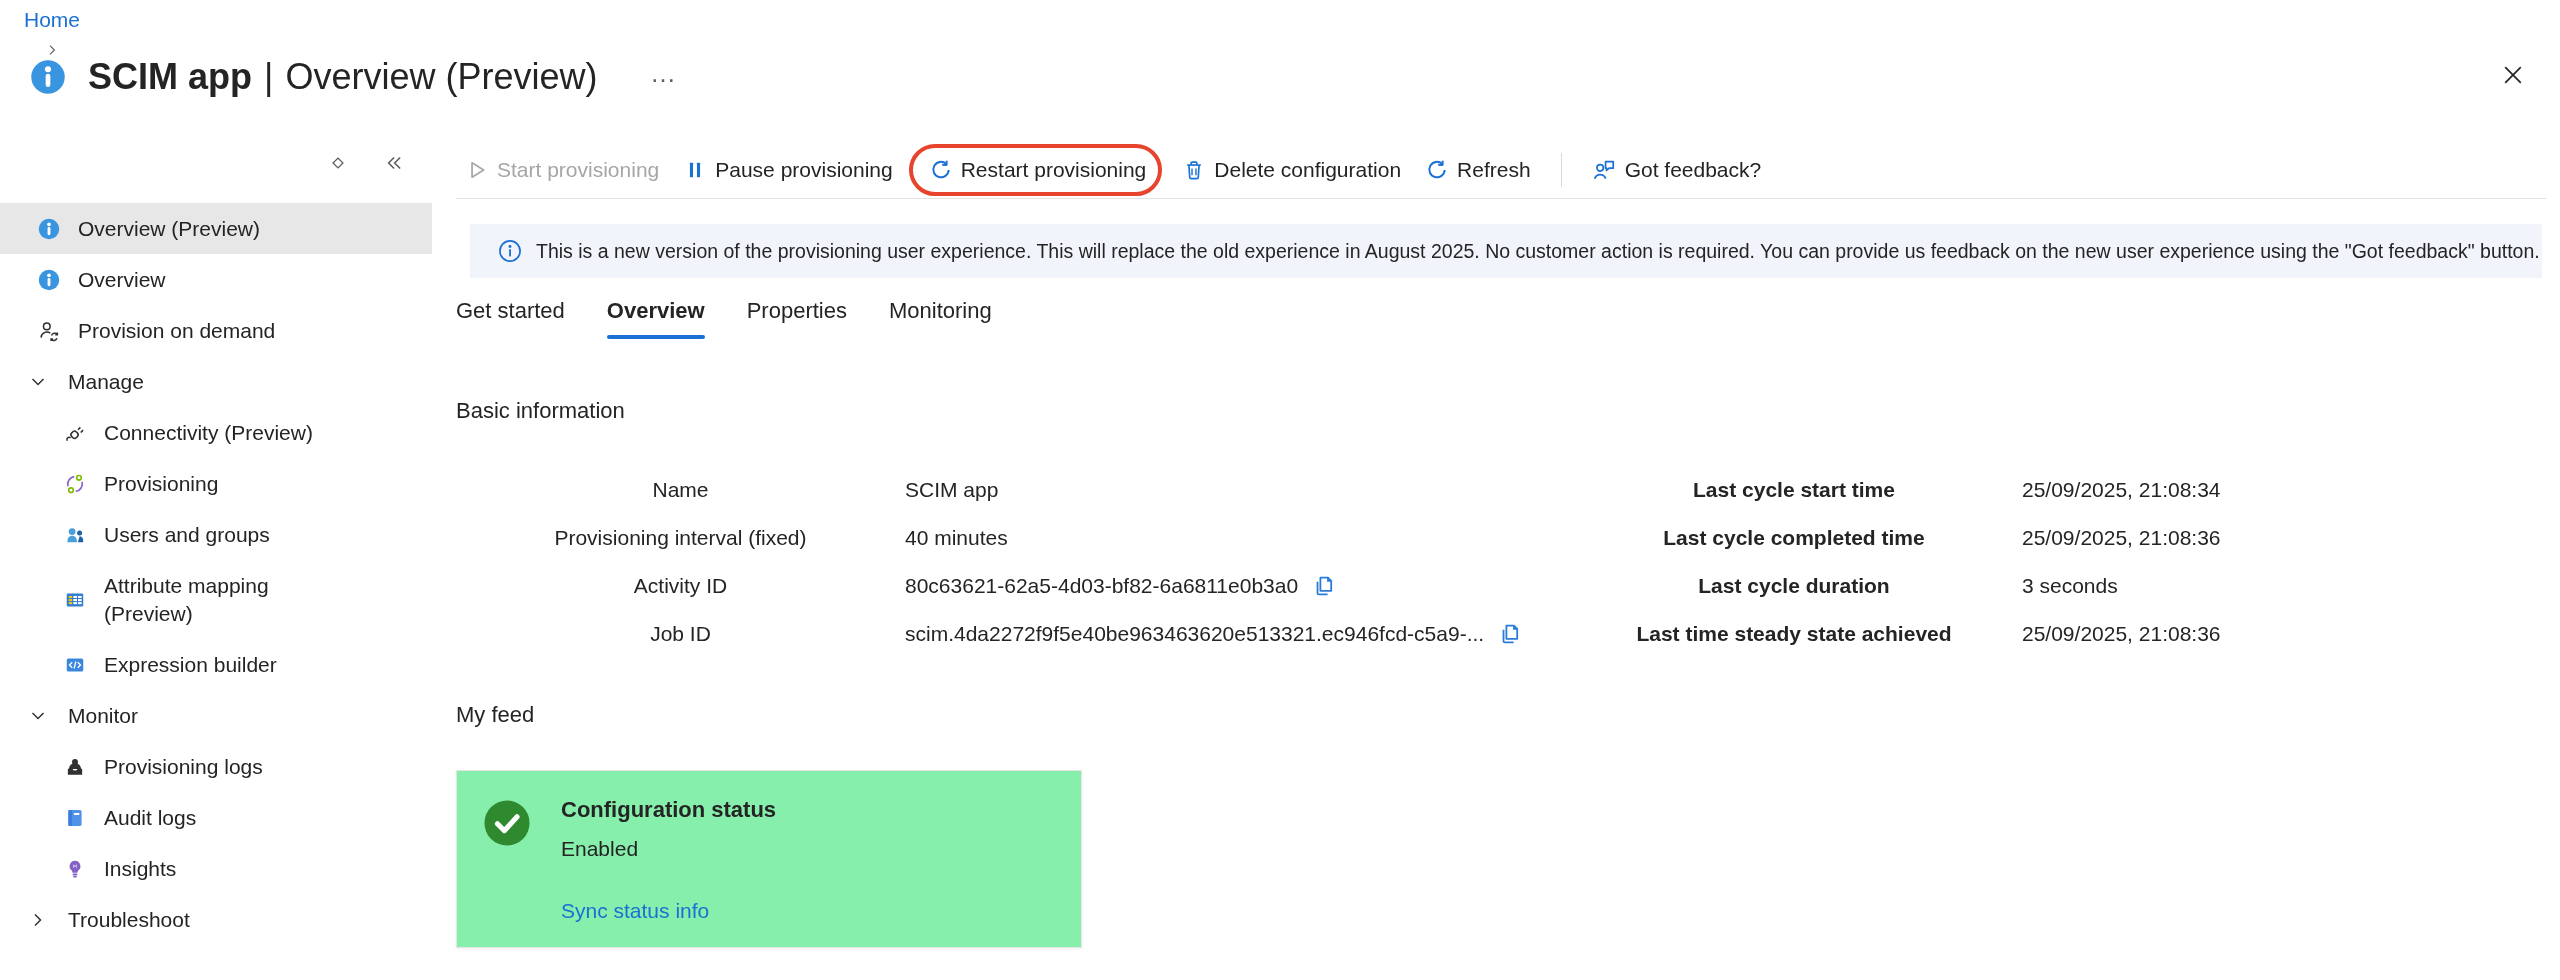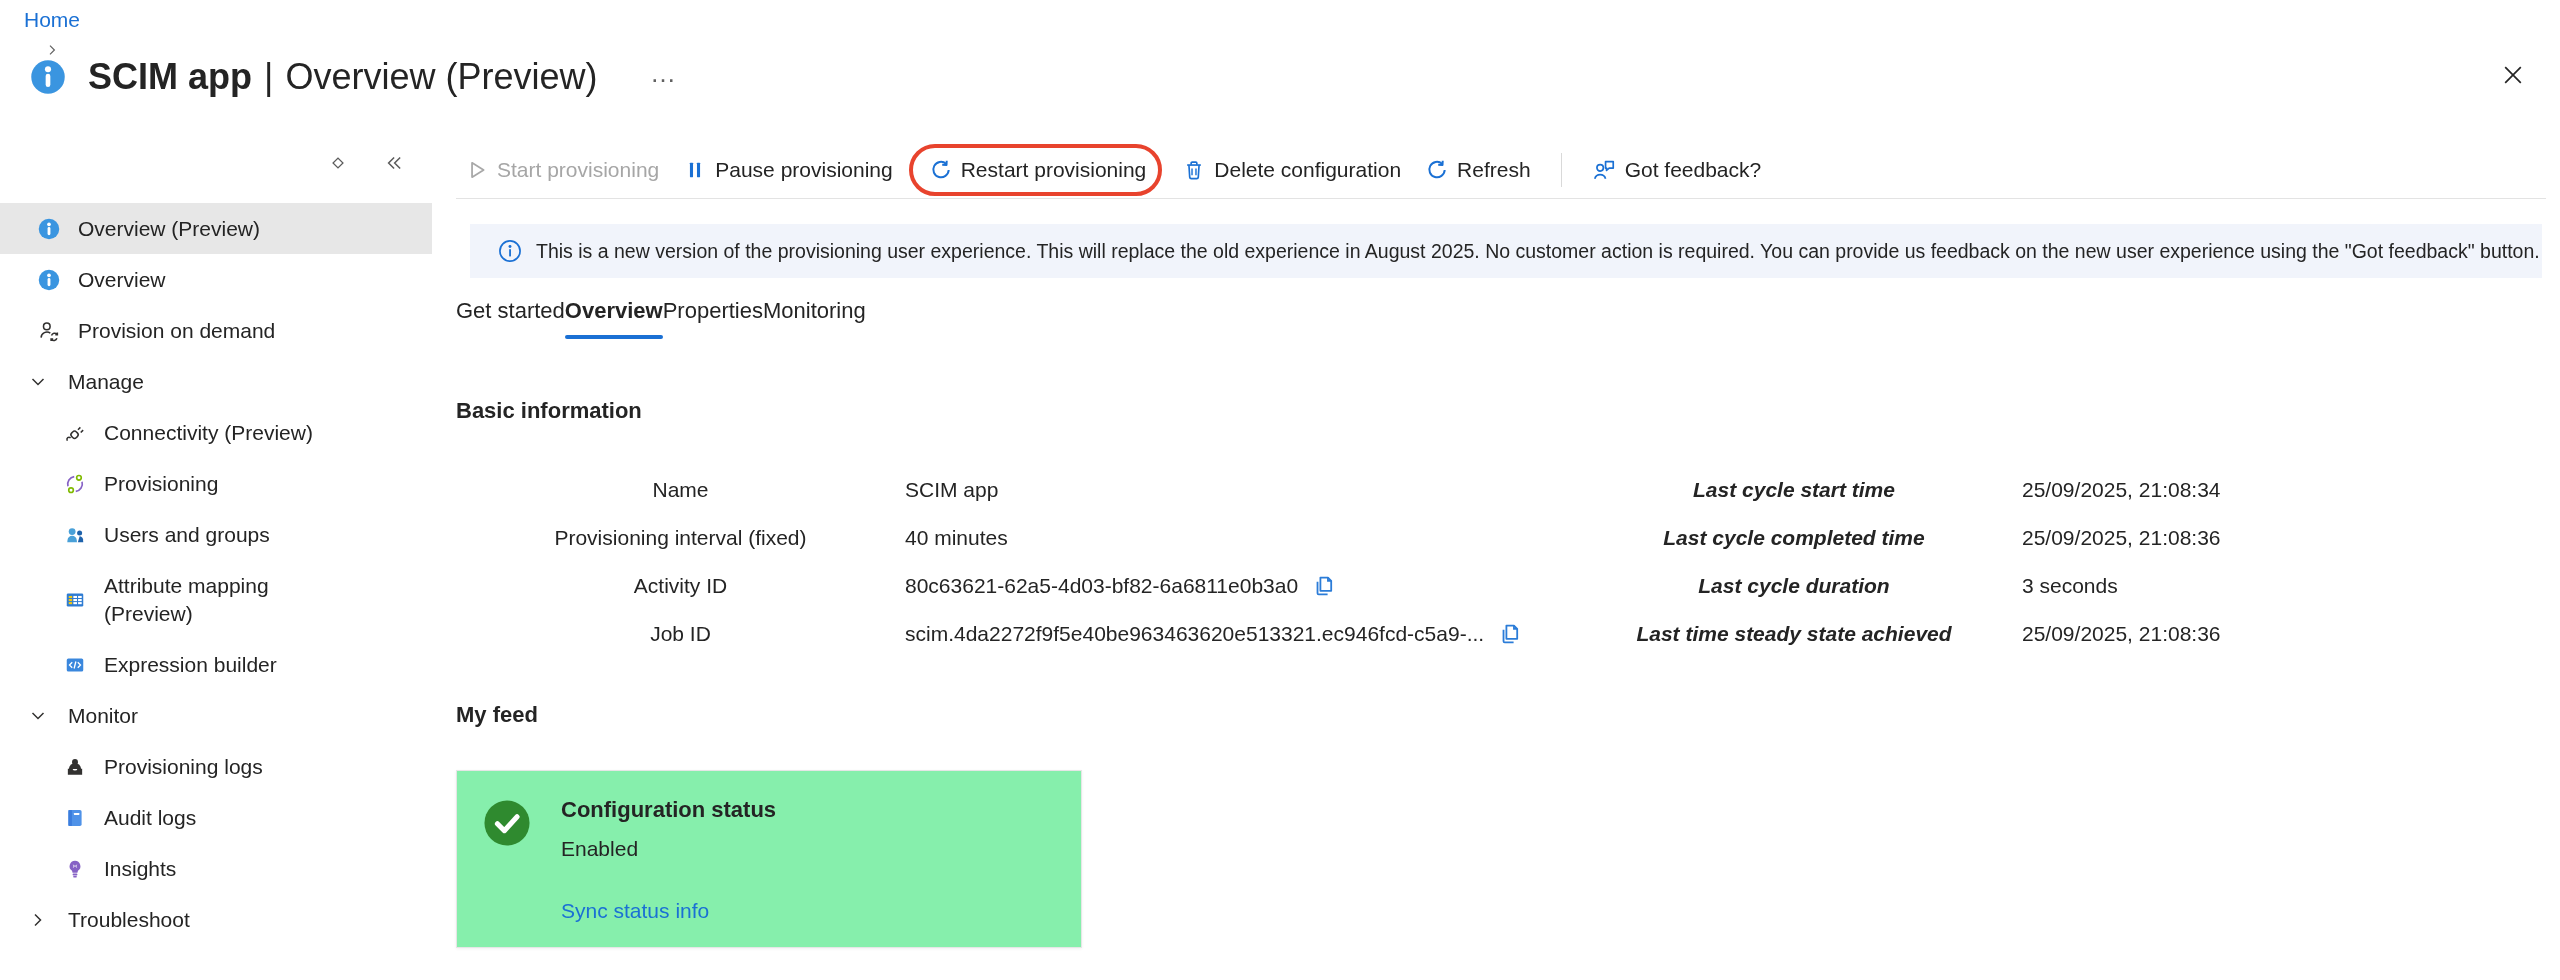--- a/index.html
+++ b/index.html
@@ -37,34 +37,34 @@
   .tb-btn.disabled { color:#a6a6a6; cursor:default; }
   #restart-wrap { position:relative; margin:0 12px; }
   #restart-ring { position:absolute; left:-21px; right:-16px; top:-14px; bottom:-14px;
      border:4px solid #e8432d; border-radius:27px; pointer-events:none; }
   .tb-divider { width:1px; height:34px; background:#d9d9d9; margin:0 5px; }
   #toolbar-rule { left:0; top:198px; width:2090px; height:1px; background:#e3e3e3; }
 
   #banner { left:14px; top:224px; width:2072px; height:54px; background:#f1f4fb;
     display:flex; align-items:center; gap:14px; padding-left:28px; font-size:19.5px; white-space:nowrap; overflow:hidden; }
 
-  #tabs { left:0; top:298px; display:flex; font-size:22px; }
+  #tabs { left:0; top:298px; display:flex; gap:42px; font-size:22px; }
   .tab { display:flex; flex-direction:column; align-items:center; gap:11px; cursor:pointer; }
   .tab .bar { height:4px; width:100%; border-radius:2px; background:transparent; }
   .tab.active { font-weight:700; }
   .tab.active .bar { background:#1a70d4; }
 
-  .section-h { font-size:22px; font-weight:700;text-align:center; }
+  .section-h { font-size:22px; font-weight:400;text-align:center; }
   #basic-h { left:0; top:398px; }
   .info-col { display:flex; flex-direction:column;text-align:center; }
   #info-left { left:0; top:466px; width:1100px; }
   #info-right { left:1110px; top:466px; width:976px; }
   .info-row { height:48px; display:flex; align-items:center; font-size:21px; }
   #info-left .lbl { width:449px; flex:none; }
-  #info-right .lbl { width:456px; flex:none; font-weight:700;font-style:italic; }
+  #info-right .lbl { width:456px; flex:none; font-weight:700; }
   .val { display:flex; align-items:center; gap:14px; white-space:nowrap; }
   .copy { cursor:pointer; }
 
   #feed-h { left:0; top:702px; }
   #status-card { left:0; top:770px; width:626px; height:178px; background:#86efac;
     border:1px solid #e6e6e6; box-shadow:0 1px 3px rgba(0,0,0,.06); }
   #status-icon { position:absolute; left:26px; top:28px; }
   #status-card .card-title { position:absolute; left:104px; top:26px; font-size:22px; font-weight:700; }
   #status-card .card-status { position:absolute; left:104px; top:66px; font-size:21px; }
   #status-card .card-link { position:absolute; left:104px; top:128px; font-size:21px; color:#1a70d4; cursor:pointer; }

